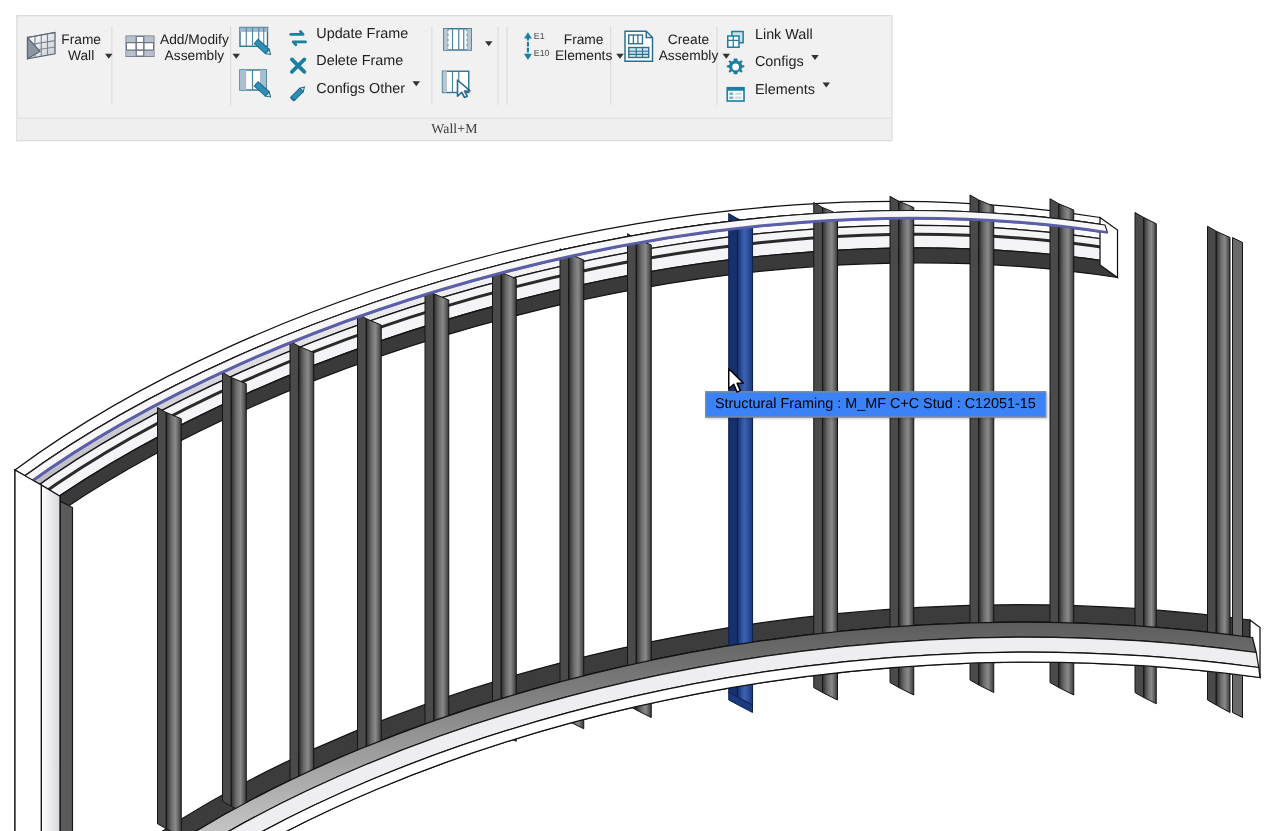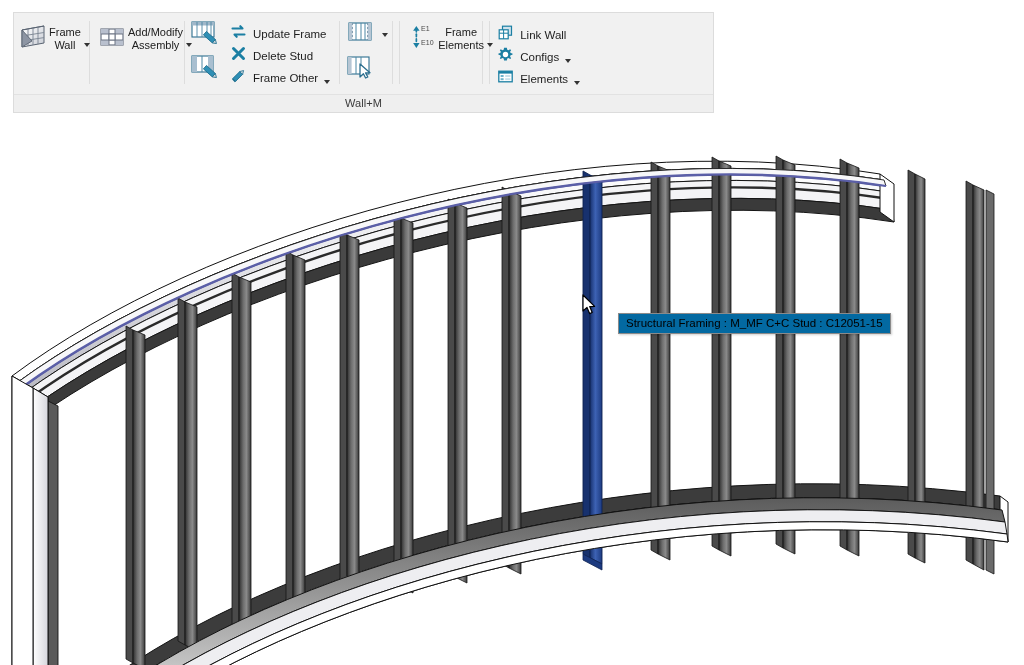--- a/index.html
+++ b/index.html
@@ -39,20 +39,21 @@
   }
   #panel-title-bar {
     height: 17px;
     line-height: 17px;
     text-align: center;
     font-size: 11px;
     color: #3a3a3a;
     border-top: 1px solid #e2e2e2;
     background: #efefef;
     letter-spacing: 0.1px;
+    font-family: Liberation Serif, serif;
   }
 
   .rgroup {
     display: flex;
     align-items: flex-start;
     position: relative;
   }
   .rsep {
     width: 1px;
     background: #dddddd;
@@ -124,21 +125,21 @@
 
   
   .small-col {
     display: flex;
     flex-direction: column;
     padding-top: 5px;
     gap: 1px;
   }
   .small-btn {
     display: flex;
-    align-items: flex-end;
+    align-items: flex-start;
     height: 21px;
     padding: 0 5px 0 2px;
     border: 1px solid transparent;
     box-sizing: border-box;
     cursor: default;
   }
   .small-btn .sicon {
     width: 18px; height: 18px;
     display:flex; align-items:center; justify-content:center;
     margin-right: 6px;
@@ -162,23 +163,23 @@
     position: absolute;
     left: 0; top: 118px;
     width: 1024px; height: 547px;
     background: #ffffff;
   }
   #view-canvas svg { display:block; }
 
   
   #tooltip {
     position: absolute;
-    left: 618px;
+    left: 564px;
     top: 313px;
-    background: #0369a1;
+    background: #3b82f6;
     border: 1px solid #8a8a8a;
     padding: 2px 7px 3px 7px;
     font-size: 11.5px;
     line-height: 14px;
     color: #000;
     white-space: nowrap;
     box-shadow: 1px 1px 2px rgba(0,0,0,.18);
   }
 
   
@@ -297,33 +298,33 @@
             </svg>
           </span>
           <span class="slabel">Update Frame</span>
         </div>
         <div class="small-btn">
           <span class="sicon">
             <svg width="17" height="17" viewBox="0 0 17 17">
               <path d="M3.5 3.5 L13.5 13.5 M13.5 3.5 L3.5 13.5" stroke="#1b7fa3" stroke-width="3" stroke-linecap="round"></path>
             </svg>
           </span>
-          <span class="slabel">Delete Stud</span>
+          <span class="slabel">Delete Frame</span>
         </div>
         <div class="small-btn">
           <span class="sicon">
             <svg width="17" height="17" viewBox="0 0 17 17">
               <g transform="rotate(-45 8.5 8.5)">
                 <rect x="2.2" y="6.6" width="10" height="4" fill="#2f8fb5" stroke="#1b6c8c" stroke-width="0.8"></rect>
                 <polygon points="12.2,6.6 15.6,8.6 12.2,10.6" fill="#dfe3e8" stroke="#1b6c8c" stroke-width="0.8"></polygon>
                 <rect x="1.2" y="6.6" width="1.3" height="4" fill="#1b6c8c"></rect>
               </g>
             </svg>
           </span>
-          <span class="slabel">Frame Other</span>
+          <span class="slabel">Configs Other</span>
           <i class="scaret"></i>
         </div>
       </div>
     </div>
 
     <div class="rsep"></div>
 
     <div class="rgroup">
       <div class="stack-col">
         <div class="icon-btn with-caret">
@@ -382,20 +383,44 @@
             <text x="16" y="24.2" font-family="Liberation Sans, sans-serif" font-size="7.5" fill="#4a4a4a">E10</text>
           </svg>
         </span>
         <span class="blabel two-line"><span>Frame
 Elements</span><i class="caret"></i></span>
       </div>
     </div>
 
     <div class="rsep"></div>
 
+    <div class="rgroup">
+      <div class="big-btn" style="width:78px">
+        <span class="bicon">
+          <svg width="32" height="32" viewBox="0 0 32 32">
+            <path d="M5 4 H22 L27 9 V28 H5 Z" fill="#ffffff" stroke="#2d6e8e" stroke-width="1.2"></path>
+            <path d="M22 4 V9 H27" fill="none" stroke="#2d6e8e" stroke-width="1.2"></path>
+            <rect x="8" y="7" width="11" height="7" fill="#ffffff" stroke="#2d6e8e" stroke-width="1.1"></rect>
+            <g stroke="#2d6e8e" stroke-width="1">
+              <line x1="11.7" y1="7" x2="11.7" y2="14"></line>
+              <line x1="15.3" y1="7" x2="15.3" y2="14"></line>
+            </g>
+            <rect x="8" y="17" width="16" height="8" fill="#cfe0ea" stroke="#2d6e8e" stroke-width="1.1"></rect>
+            <g stroke="#2d6e8e" stroke-width="0.9">
+              <line x1="8" y1="20" x2="24" y2="20"></line>
+              <line x1="8" y1="22.5" x2="24" y2="22.5"></line>
+              <line x1="14" y1="17" x2="14" y2="25"></line>
+              <line x1="19" y1="17" x2="19" y2="25"></line>
+            </g>
+          </svg>
+        </span>
+        <span class="blabel two-line"><span>Create
+Assembly</span><i class="caret"></i></span>
+      </div>
+    </div>
 
     <div class="rsep"></div>
 
     <div class="rgroup">
       <div class="small-col" style="padding-top:6px">
         <div class="small-btn">
           <span class="sicon">
             <svg width="17" height="17" viewBox="0 0 17 17">
               <rect x="5.5" y="2.2" width="9" height="9" fill="#cfe2ec" stroke="#1b7fa3" stroke-width="1.2"></rect>
               <rect x="2.2" y="5.8" width="9" height="9" fill="#ffffff" stroke="#1b7fa3" stroke-width="1.2"></rect>

